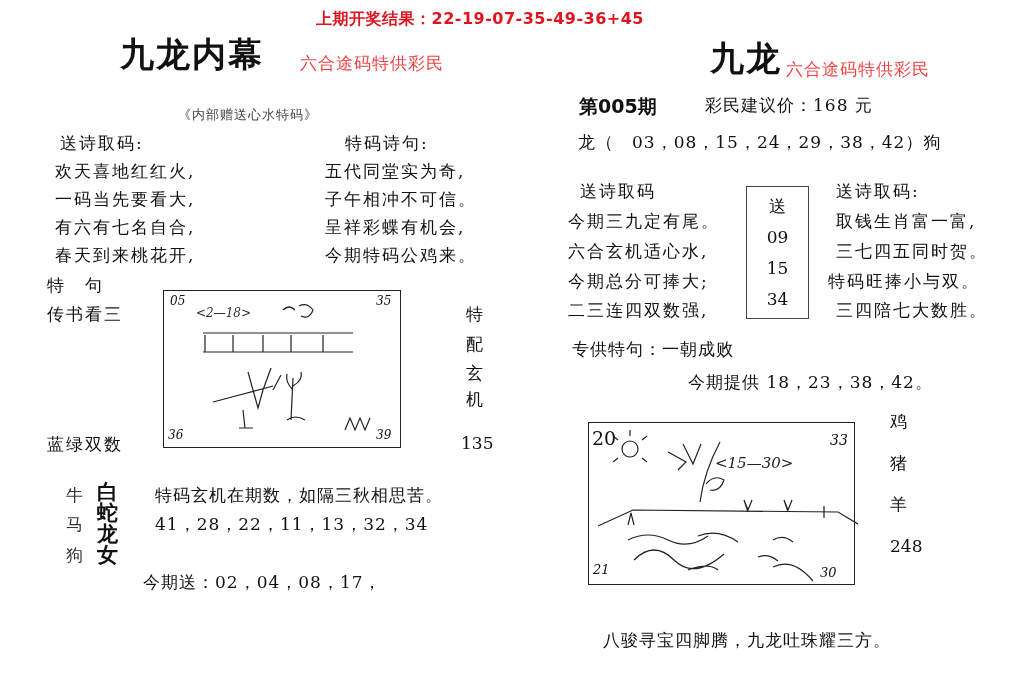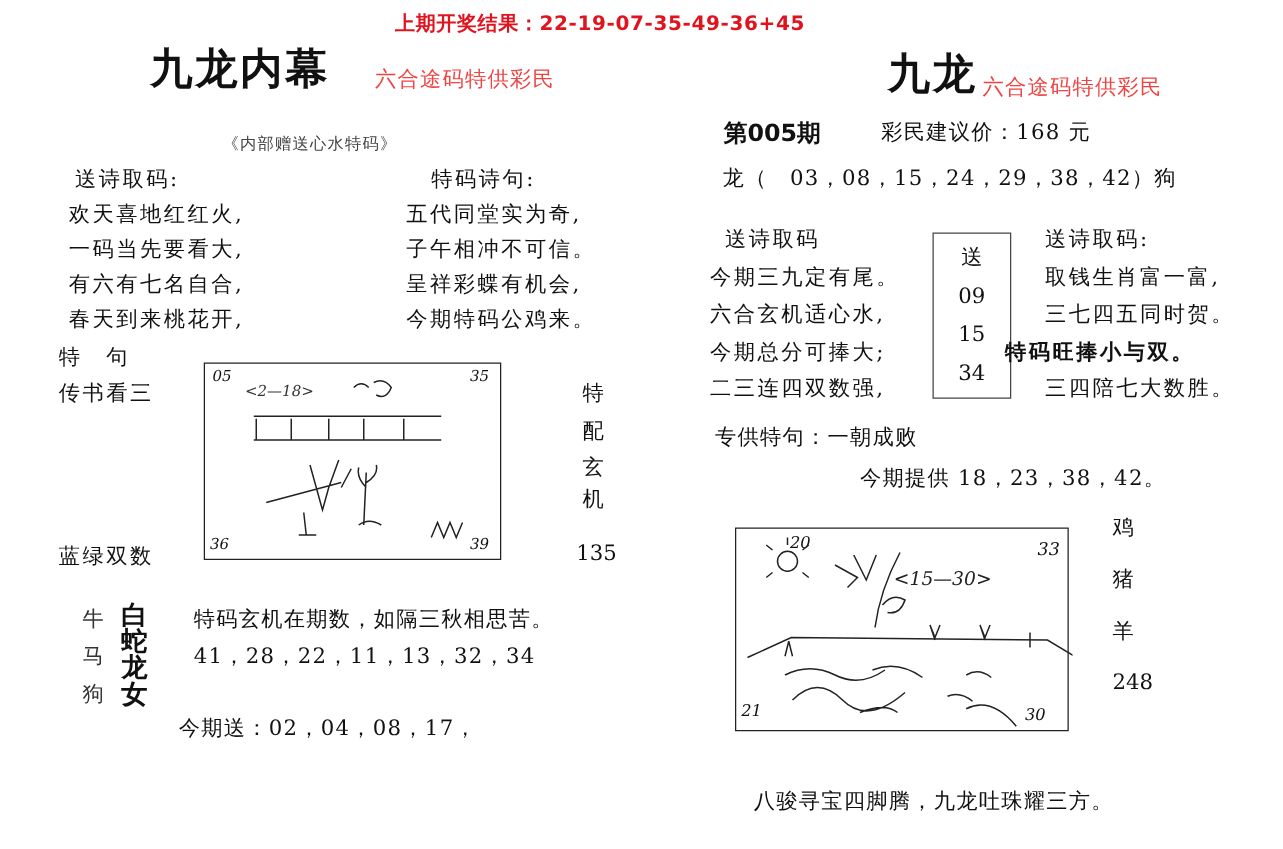--- a/index.html
+++ b/index.html
@@ -100,28 +100,28 @@
   <div class="sendbox" style="top:186px;left:746px;width:63px;height:133px;padding-top:4px;box-sizing:border-box;">
     <div>送</div>
     <div>09</div>
     <div>15</div>
     <div>34</div>
   </div>
 
   <div class="abs t" style="top:180px;left:836px;">送诗取码:</div>
   <div class="abs t" style="top:210px;left:836px;">取钱生肖富一富,</div>
   <div class="abs t" style="top:240px;left:836px;">三七四五同时贺。</div>
-  <div class="abs t" style="top:270px;left:804px;font-weight:bold;">特码旺捧小与双。</div>
+  <div class="abs t" style="top:270px;left:828px;">特码旺捧小与双。</div>
   <div class="abs t" style="top:299px;left:836px;">三四陪七大数胜。</div>
 
   <div class="abs t" style="top:338px;left:572px;letter-spacing:1px;">专供特句：一朝成败</div>
   <div class="abs t" style="top:371px;left:688px;letter-spacing:1px;">今期提供 18，23，38，42。</div>
 
   <div class="box" style="top:422px;left:588px;width:265px;height:161px;"></div>
-  <div class="abs" style="top:427px;left:592px;font-size:13px;font-style:italic;margin-left:40px;">20</div>
+  <div class="abs" style="top:427px;left:592px;font-size:19px;">20</div>
   <div class="abs" style="top:432px;left:830px;font-size:14px;font-style:italic;">33</div>
   <div class="abs" style="top:562px;left:593px;font-size:13px;font-style:italic;">21</div>
   <div class="abs" style="top:565px;left:820px;font-size:13px;font-style:italic;">30</div>
   <div class="abs" style="top:454px;left:715px;font-size:15px;font-style:italic;color:#222;">&lt;15—30&gt;</div>
   <svg style="top:422px;left:588px;" width="270" height="165">
     <g stroke="#222" stroke-width="1.2" fill="none">
       <circle cx="42" cy="27" r="8"></circle>
       <path d="M30 18 l-5 -4 M54 18 l5 -4 M42 14 l0 -6 M30 36 l-5 4 M54 36 l5 4"></path>
       <path d="M80 30 l18 10 l-8 8 M95 22 l10 20 l8 -20"></path>
       <path d="M112 80 q4 -30 20 -60 M118 62 q8 -10 18 -4 q-4 12 -14 10"></path>

